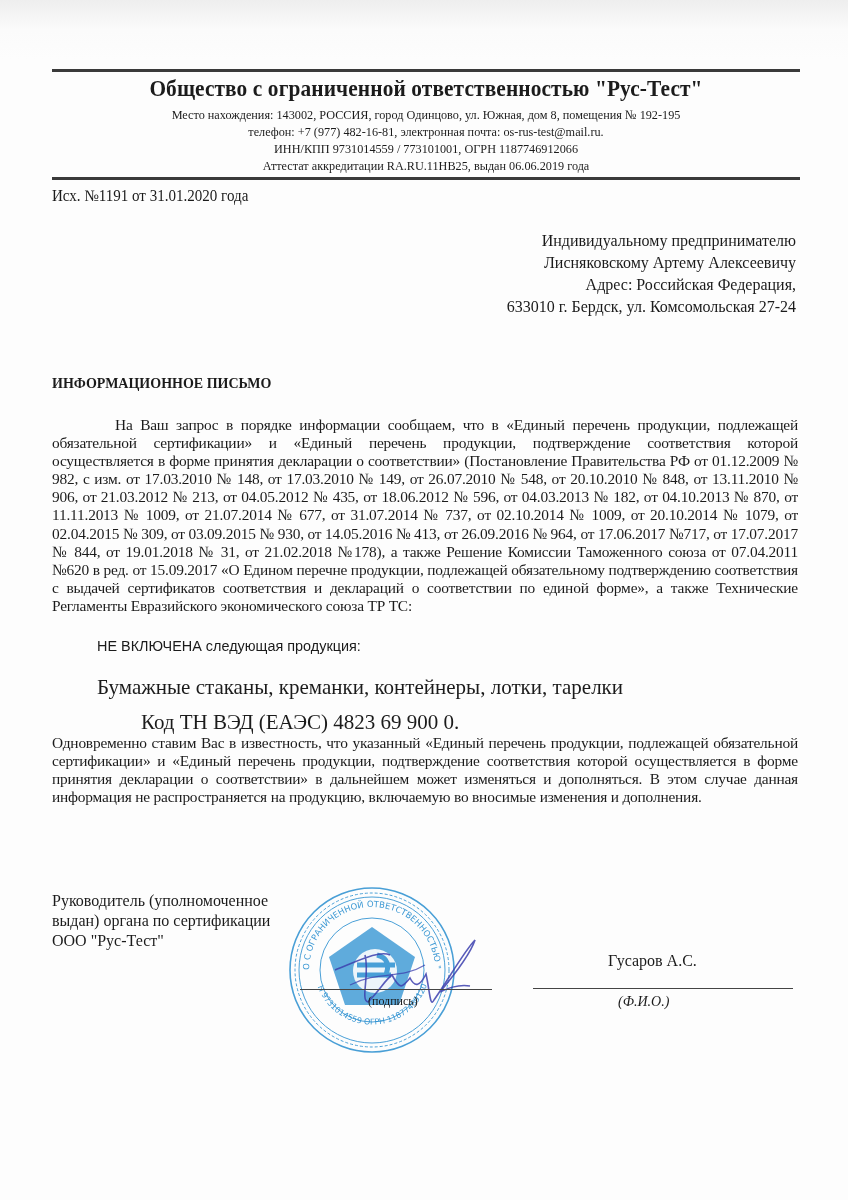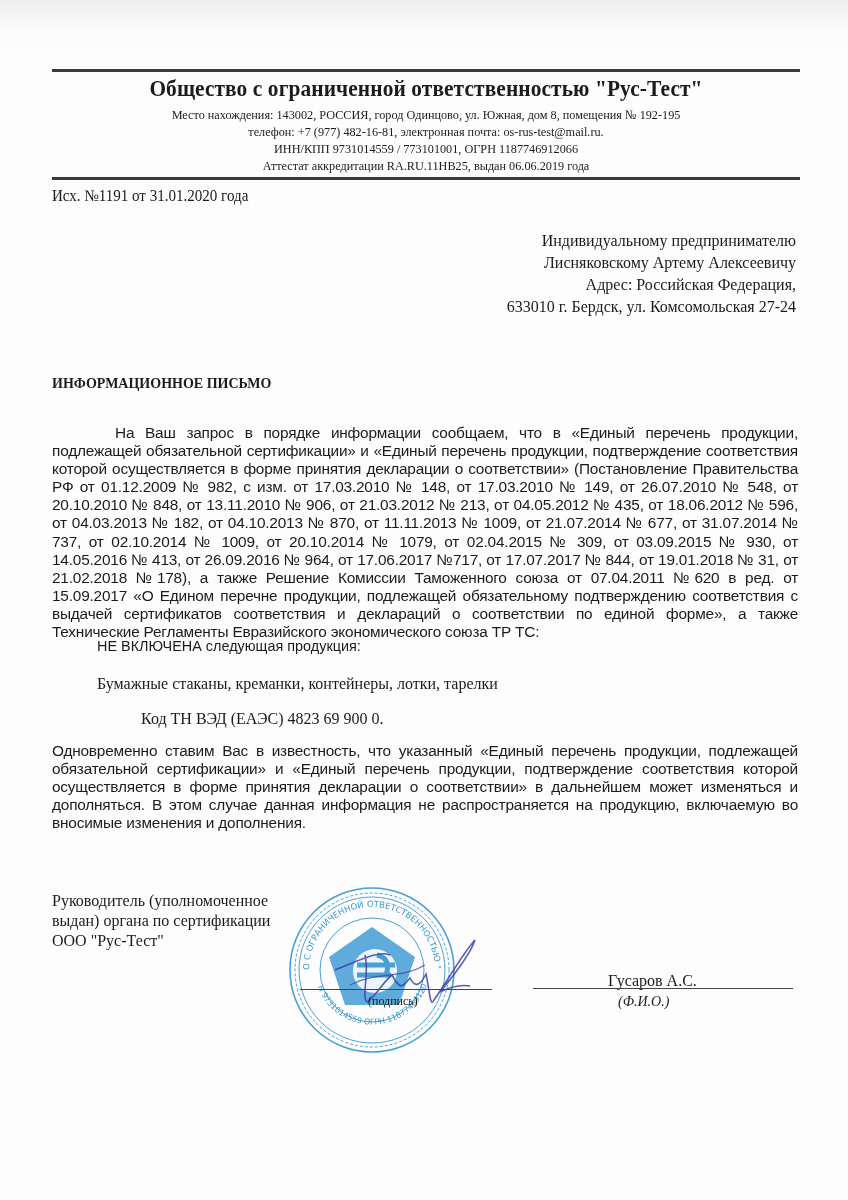--- a/index.html
+++ b/index.html
@@ -27,33 +27,32 @@
     position: absolute; top: 230px; right: 52px; text-align: right;
     font-size: 16px; line-height: 22px;
   }
   .doc-title {
     position: absolute; top: 376px; left: 52px; width: 748px; 
     font-size: 14px; font-weight: bold;
   }
   .body-par {
     position: absolute; left: 52px; width: 746px;
     font-size: 15.4px; line-height: 18.1px; text-align: justify;
-    font-family: Liberation Sans, sans-serif;
-    margin-top: 8px;
+    font-family: Liberation Serif, serif;
   }
   .p1 { top: 416px; text-indent: 63px; letter-spacing: -0.2px; }
   .p2 { top: 734px; letter-spacing: -0.2px; }
   .not-included { position: absolute; top: 637px; left: 97px; font-size: 15.5px; font-family: "Liberation Sans", sans-serif; transform-origin: left; transform: scaleX(0.93); }
-  .product { position: absolute; left: 97px; font-size: 16px; }
+  .product { position: absolute; left: 97px; font-size: 21px; }
   .product.l1 { top: 675px; }
   .product.l2 { top: 710px; margin-left: 44px; }
   .sig-role { position: absolute; top: 891px; left: 52px; font-size: 16px; line-height: 20px; }
   .sig-line1 { position: absolute; top: 989px; left: 300px; width: 192px; height: 1px; background: #444; }
   .sig-caption1 { position: absolute; top: 994px; left: 368px; font-size: 12px; }
-  .fio-name { position: absolute; top: 952px; left: 608px; font-size: 16px; margin-top: 20px; }
+  .fio-name { position: absolute; top: 952px; left: 608px; font-size: 16px; }
   .sig-line2 { position: absolute; top: 988px; left: 533px; width: 260px; height: 1px; background: #444; }
   .sig-caption2 { position: absolute; top: 994px; left: 618px; font-size: 14px; font-style: italic; }
   .stamp { position: absolute; left: 287px; top: 885px; width: 170px; height: 170px; }
   .signature { position: absolute; left: 330px; top: 930px; width: 150px; height: 80px; }
 </style>
 </head>
 <body>
 
 <div class="page">
 

